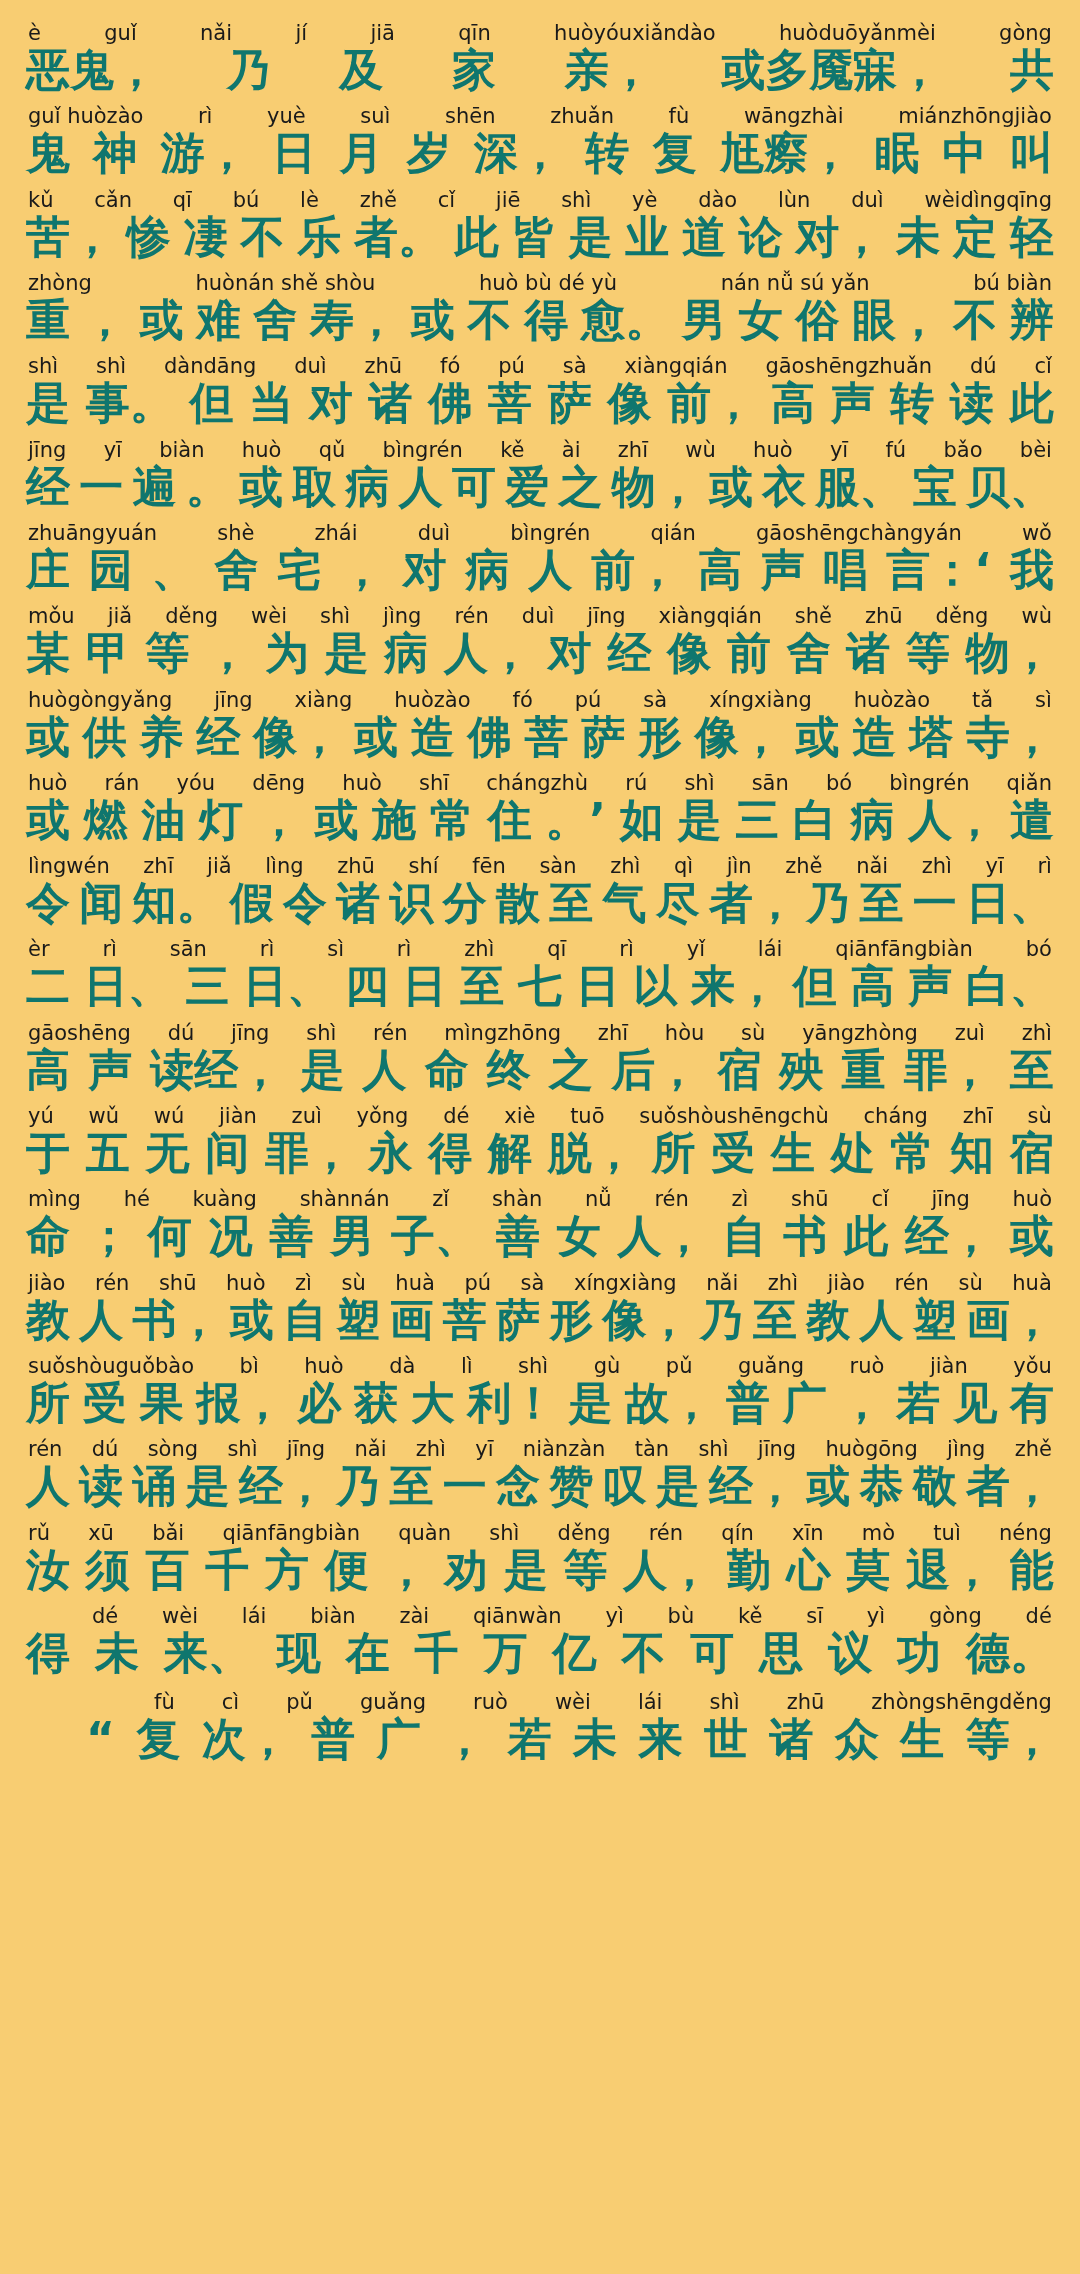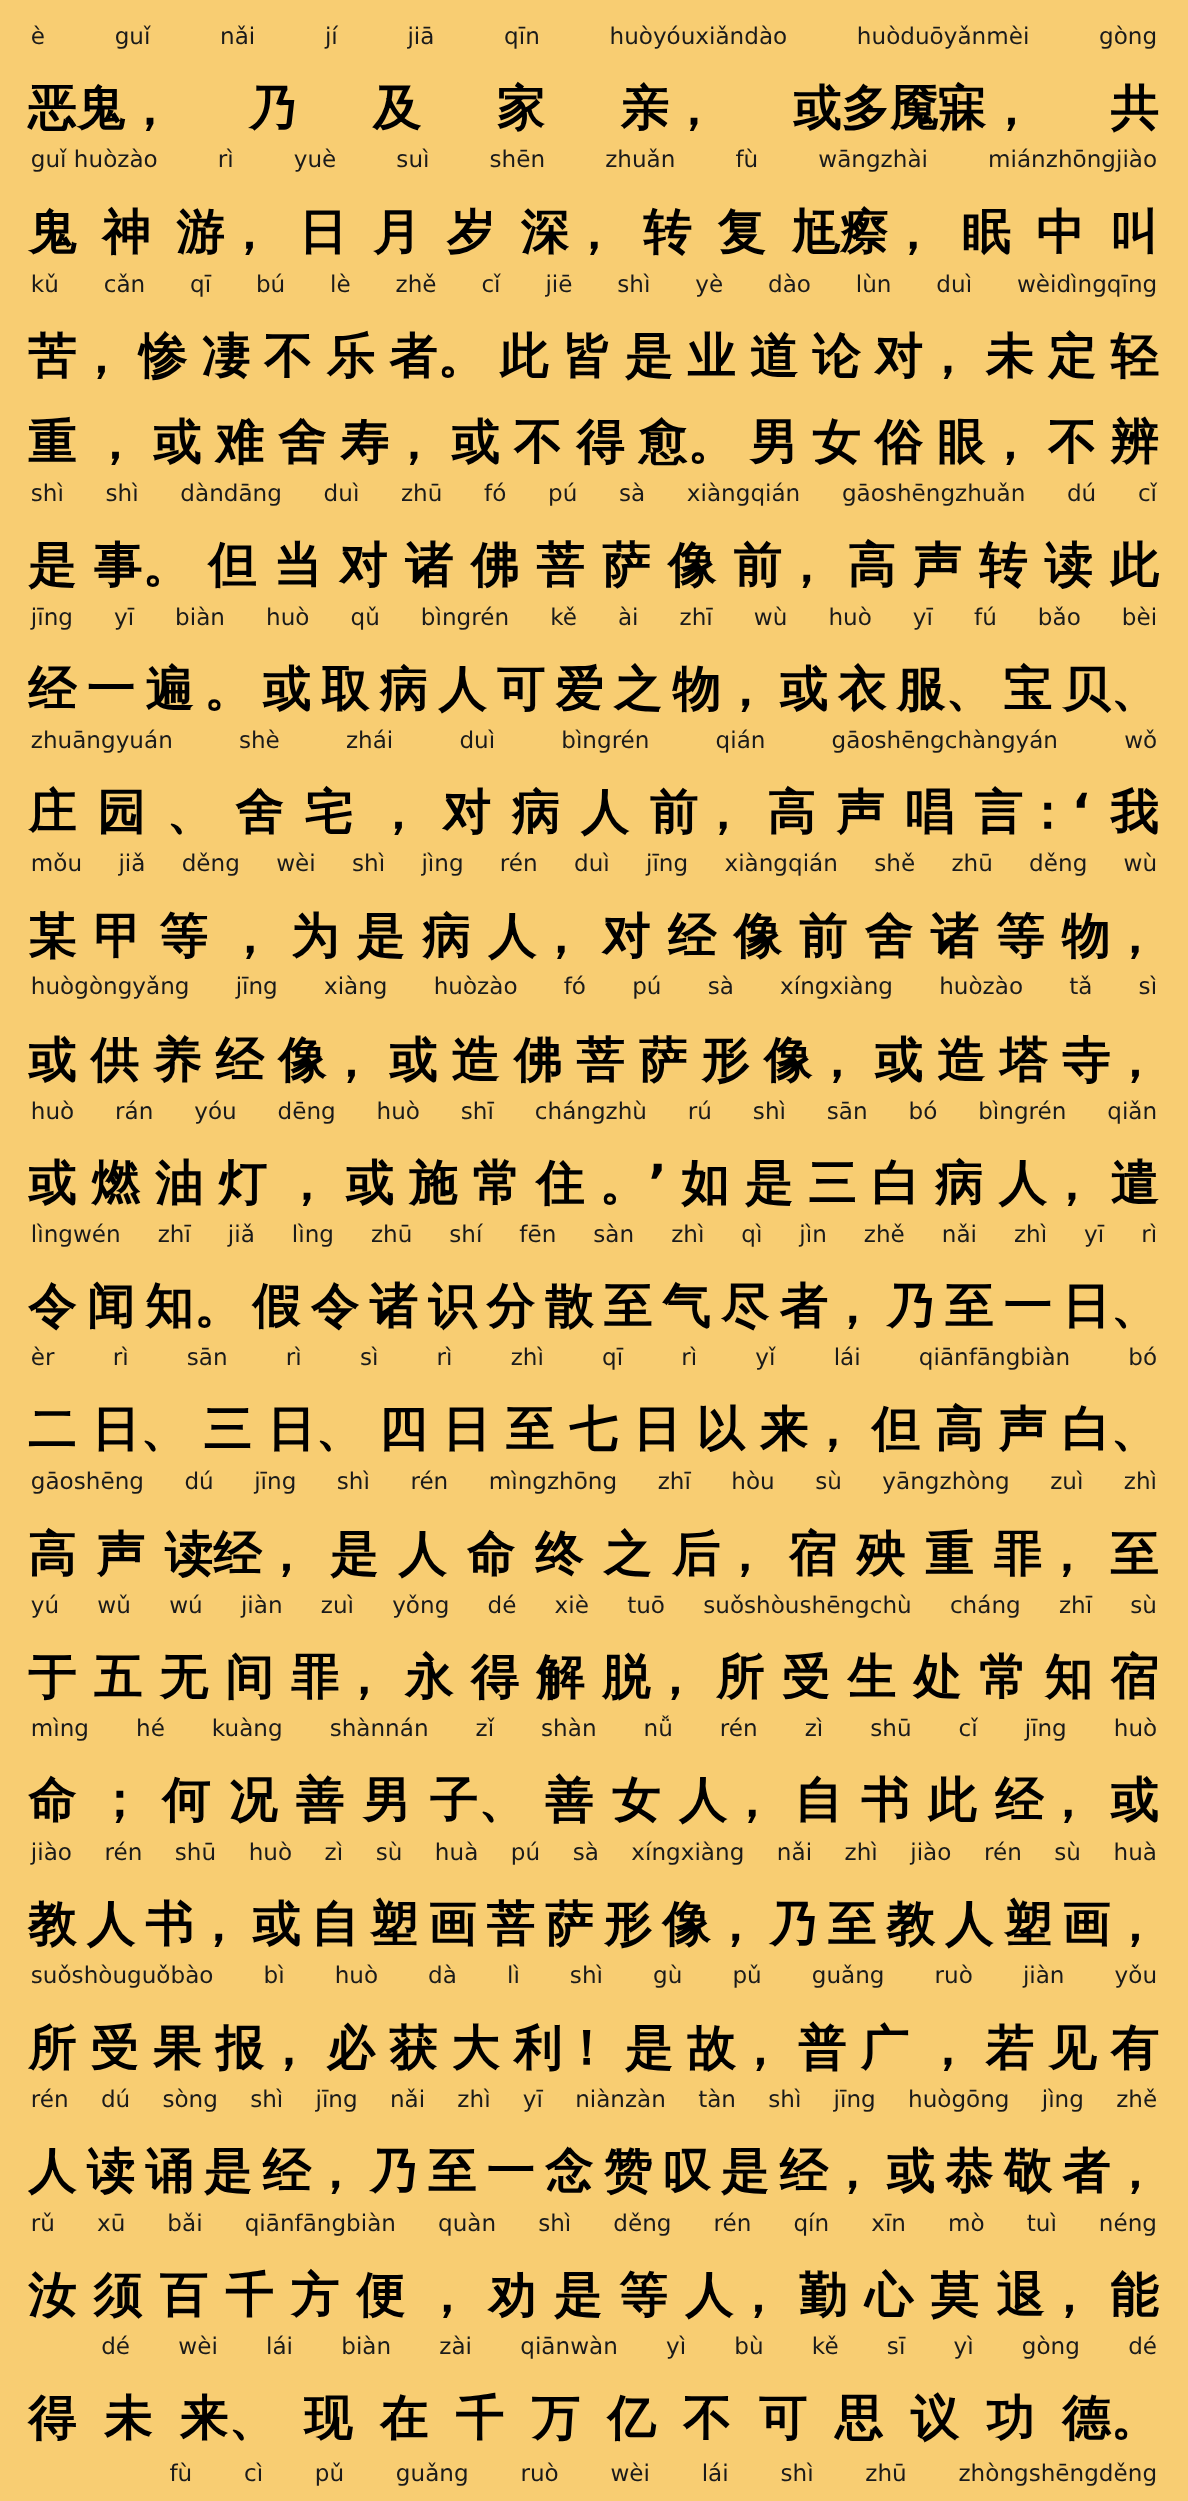--- a/index.html
+++ b/index.html
@@ -36,24 +36,23 @@
     padding: 0 2px 1px 2px;
     white-space: nowrap;
   }
   .hanzi {
     display: flex;
     justify-content: space-between;
     align-items: baseline;
     font-family: "DejaVu Sans", sans-serif;
     font-weight: bold;
     font-size: 44px;
-    color: #000000;
+    color: #0f766e;
     line-height: 1.12;
     white-space: nowrap;
-    margin-top: 29px;
   }
   
   .indent-l { padding-left: 60px; }
   .indent-xl { padding-left: 108px; }
   .pinyin.indent-l { padding-left: 66px; }
   .pinyin.indent-xl { padding-left: 128px; }
 
   
   .gap-top { margin-top: 14px; }
 </style>
@@ -145,20 +144,27 @@
       <span>道</span>
       <span>论</span>
       <span>对，</span>
       <span>未</span>
       <span>定</span>
       <span>轻</span>
     </div>
   </div>
 
   <div class="line">
+    <div class="pinyin">
+      <span>zhòng</span>
+      <span>huònán shě shòu</span>
+      <span>huò bù dé yù</span>
+      <span>nán nǚ sú yǎn</span>
+      <span>bú biàn</span>
+    </div>
     <div class="hanzi">
       <span>重</span>
       <span>，</span>
       <span>或</span>
       <span>难</span>
       <span>舍</span>
       <span>寿，</span>
       <span>或</span>
       <span>不</span>
       <span>得</span>

